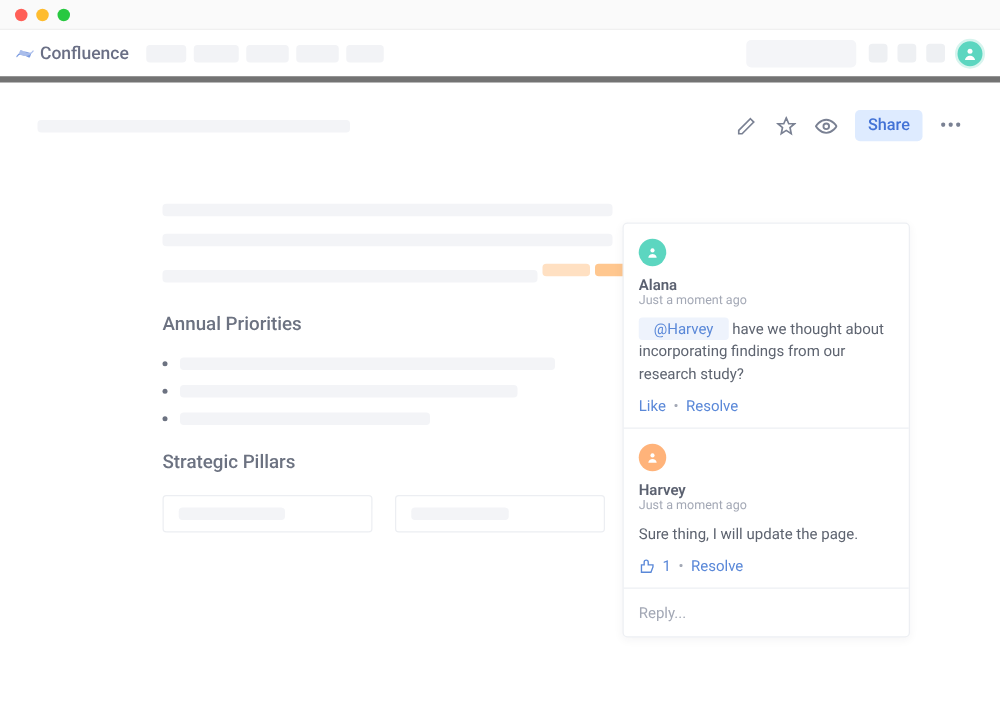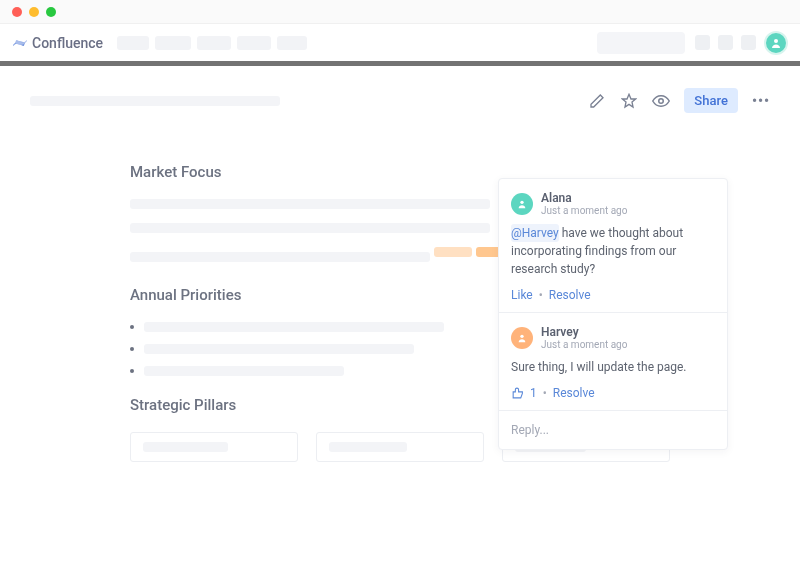--- a/index.html
+++ b/index.html
@@ -148,30 +148,30 @@
     border: 1px solid #edeff3;
     border-radius: 4px;
     box-shadow: 0 2px 8px rgba(30,40,60,0.05);
     font-size: 12px;
     color: #5e6470;
   }
   .comment {
     padding: 12px 12px 10px 12px;
     border-bottom: 1px solid #edeff3;
   }
-  .c-head { display:flex; gap:8px; align-items:center; margin-bottom:8px;}
+  .c-head { display:flex; gap:8px; margin-bottom:8px;flex-direction:column;}
   .c-avatar { width:22px;height:22px;border-radius:50%; background:#5cd6c0;
     display:flex;align-items:center;justify-content:center; flex-shrink:0;}
   .c-avatar.orange { background:#ffb37a; }
   .c-name { font-weight:600; color:#5b6170; font-size:12px;}
   .c-time { font-size:10px; color:#a3a8b5; }
   .c-body { line-height:1.5; color:#5e6470; }
   .mention {
     display:inline-block; background:#eef3fc; color:#5a88d8;
-    padding:0 0; border-radius:3px; font-size:12px;
+    padding:0 12px; border-radius:3px; font-size:12px;
   }
   .c-actions { margin-top:10px; display:flex; gap:6px; align-items:center; color:#5a88d8; font-size:12px;}
   .c-actions .sep { color:#a3a8b5; }
   .thumb { width:13px; height:13px; }
   .reply-box {
     padding: 12px;
     color:#a3a8b5;
     font-size:12px;
     cursor:text;
   }
@@ -235,21 +235,20 @@
           <circle cx="12" cy="12" r="3"></circle>
         </svg>
     </div>
     <div class="share-btn">Share</div>
     <div class="more-dots">•••</div>
   </div>
 </div>
 
 <div class="content">
 
-  <div class="section-hd">Market Focus</div>
   <div class="line-skel" style="width:360px"></div>
   <div class="line-skel" style="width:360px"></div>
   <div style="margin-bottom:14px;">
     <span class="line-skel" style="width:300px; display:inline-block; margin-bottom:0;"></span>
     <span class="orange-bit" style="width:38px;"></span>
     <span class="orange-bit b" style="width:28px;"></span>
   </div>
 
   <div class="section-hd">Annual Priorities</div>
   <div class="bullet-row">

